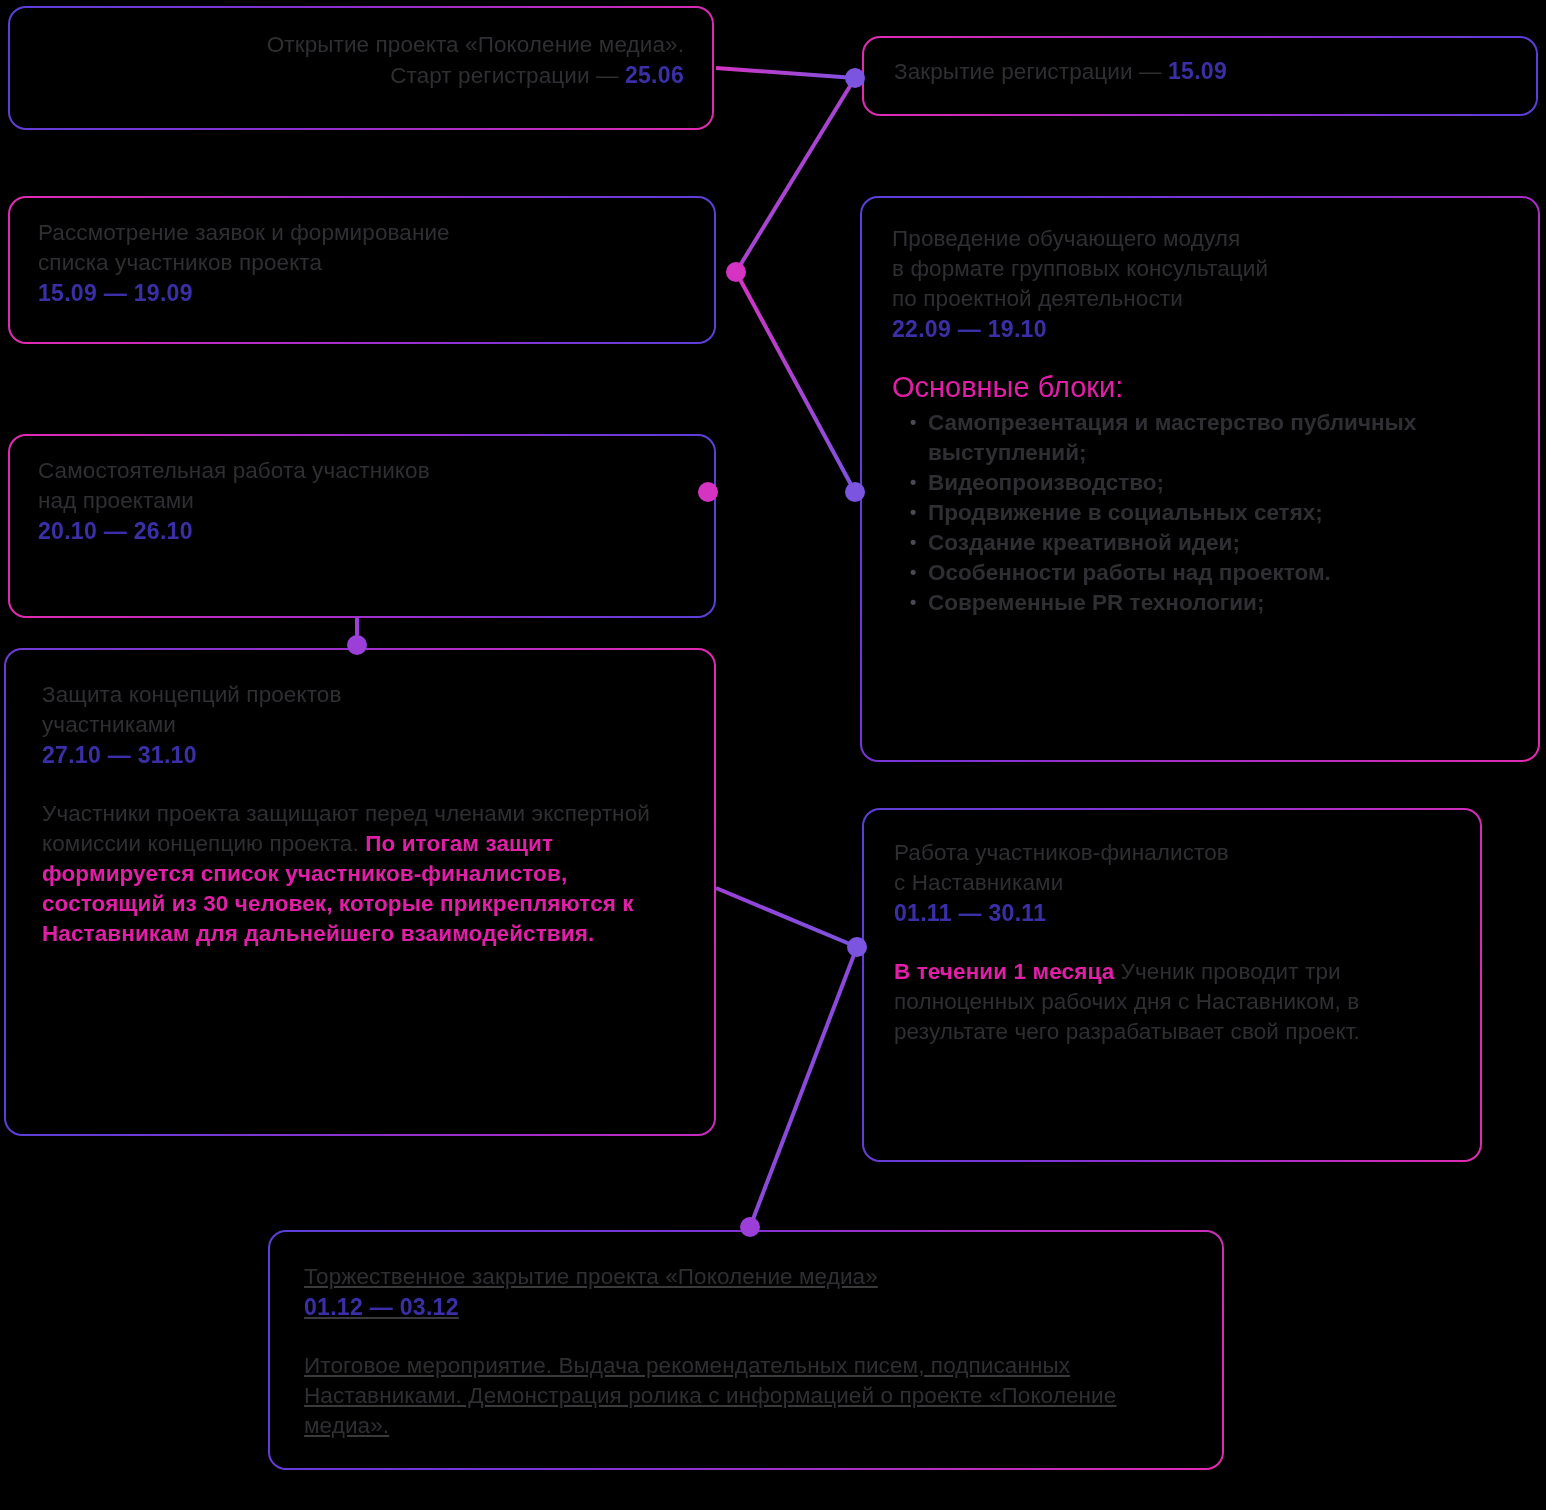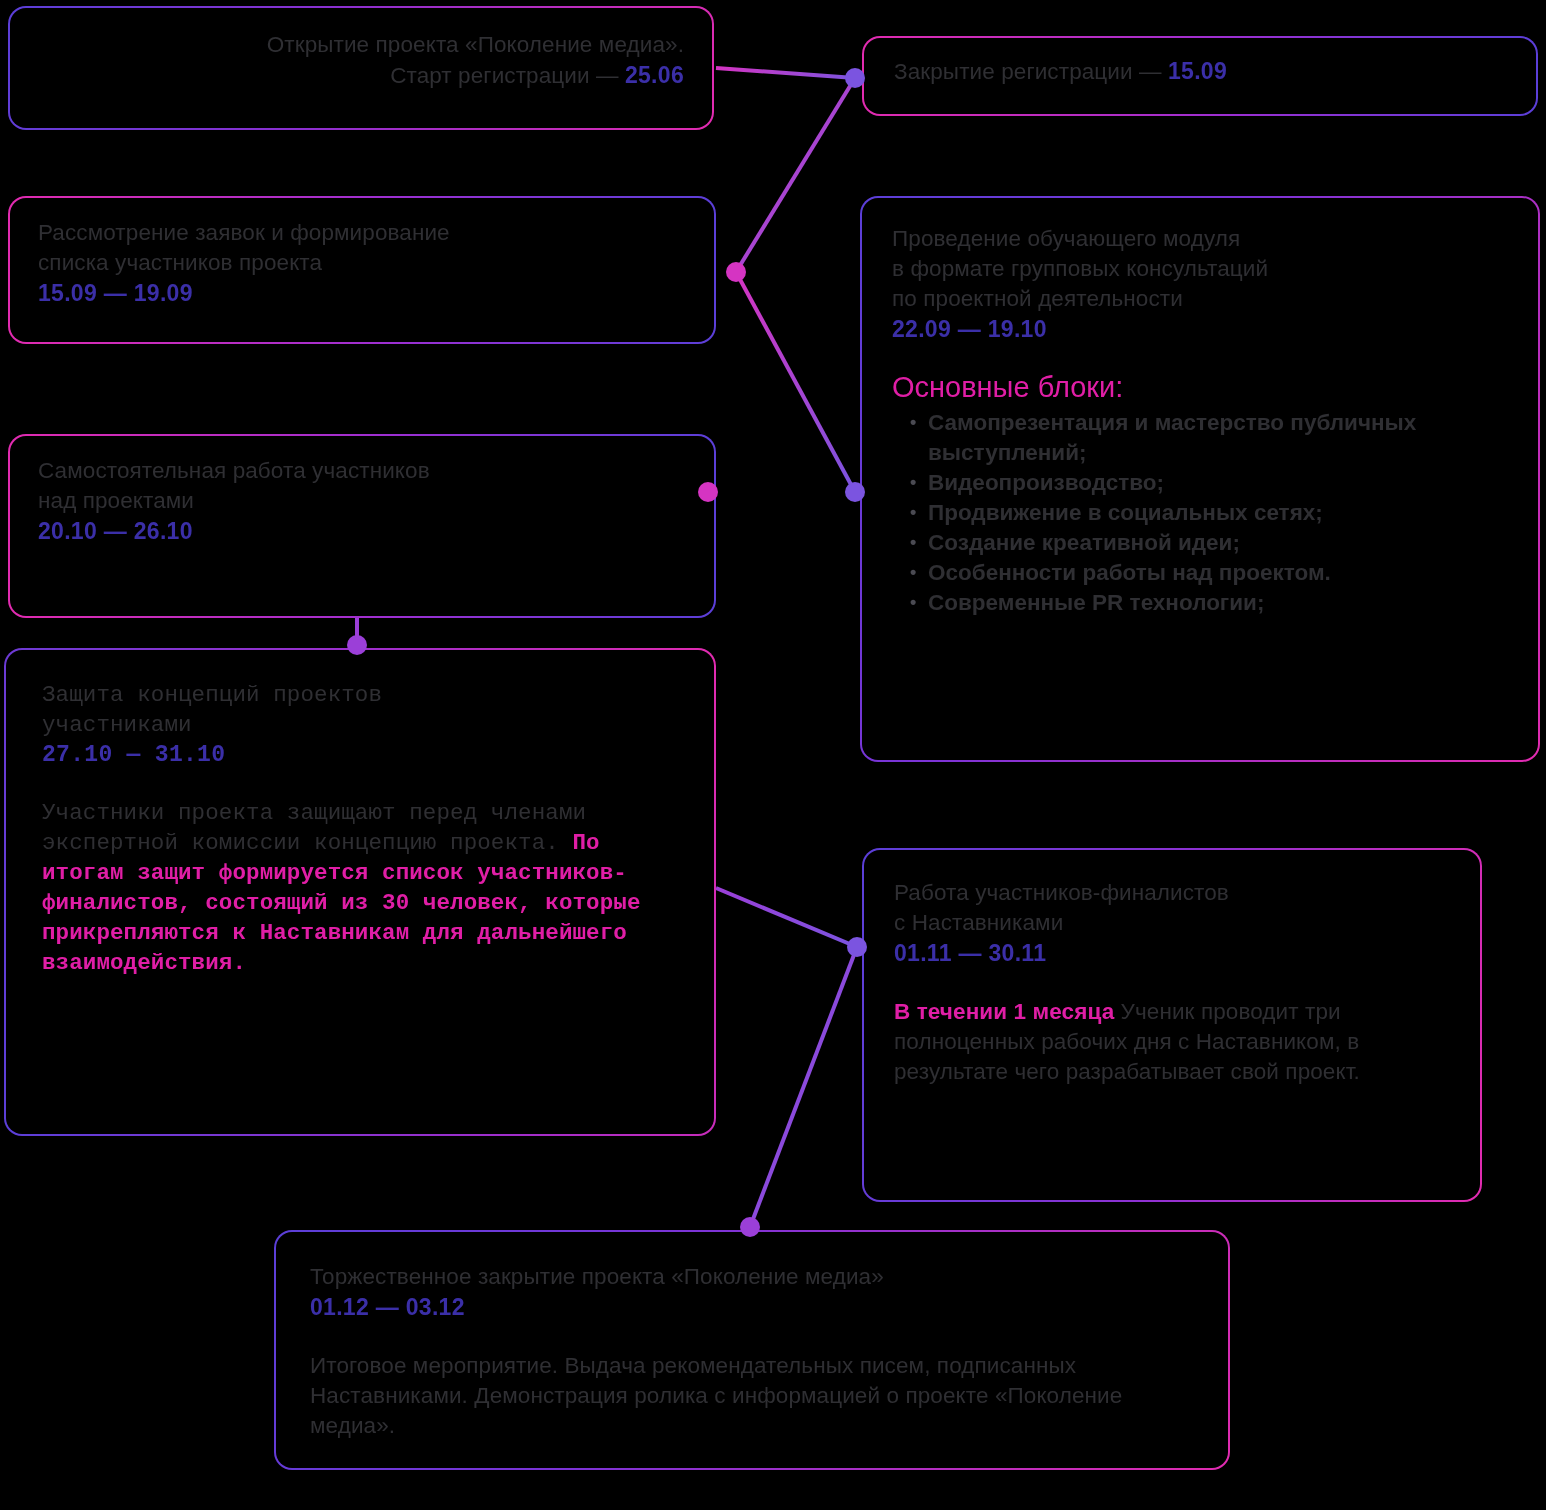--- a/index.html
+++ b/index.html
@@ -107,29 +107,29 @@
   .node.magenta { background: #d534c2; }
   .node.purple { background: #9b3fd8; }
 
   
   #card-open      { left: 8px;   top: 6px;    width: 706px; height: 124px; }
   #card-close     { left: 862px; top: 36px;   width: 676px; height: 80px; }
   #card-review    { left: 8px;   top: 196px;  width: 708px; height: 148px; }
   #card-module    { left: 860px; top: 196px;  width: 680px; height: 566px; }
   #card-self      { left: 8px;   top: 434px;  width: 708px; height: 184px; }
   #card-defense   { left: 4px;   top: 648px;  width: 712px; height: 488px; }
-  #card-mentors   { left: 862px; top: 848px;  width: 620px; height: 354px; }
-  #card-final     { left: 274px; top: 1230px; width: 956px; height: 240px; }
+  #card-mentors   { left: 862px; top: 808px;  width: 620px; height: 354px; }
+  #card-final     { left: 268px; top: 1230px; width: 956px; height: 240px; text-decoration: underline; }
 
   #card-open .inner     { padding: 22px 28px; text-align: right; }
   #card-close .inner    { padding: 18px 30px; }
   #card-review .inner   { padding: 20px 28px; }
   #card-module .inner   { padding: 26px 30px; }
   #card-self .inner     { padding: 20px 28px; }
-  #card-defense .inner  { padding: 30px 36px; font-family: Liberation Mono, monospace; }
+  #card-defense .inner  { padding: 30px 36px; }
   #card-mentors .inner  { padding: 28px 30px; }
   #card-final .inner    { padding: 30px 34px; }
 </style>
 </head>
 <body>
 
 <div id="stage">
 
   <svg class="wires" viewBox="0 0 1546 1510">
     <defs>

